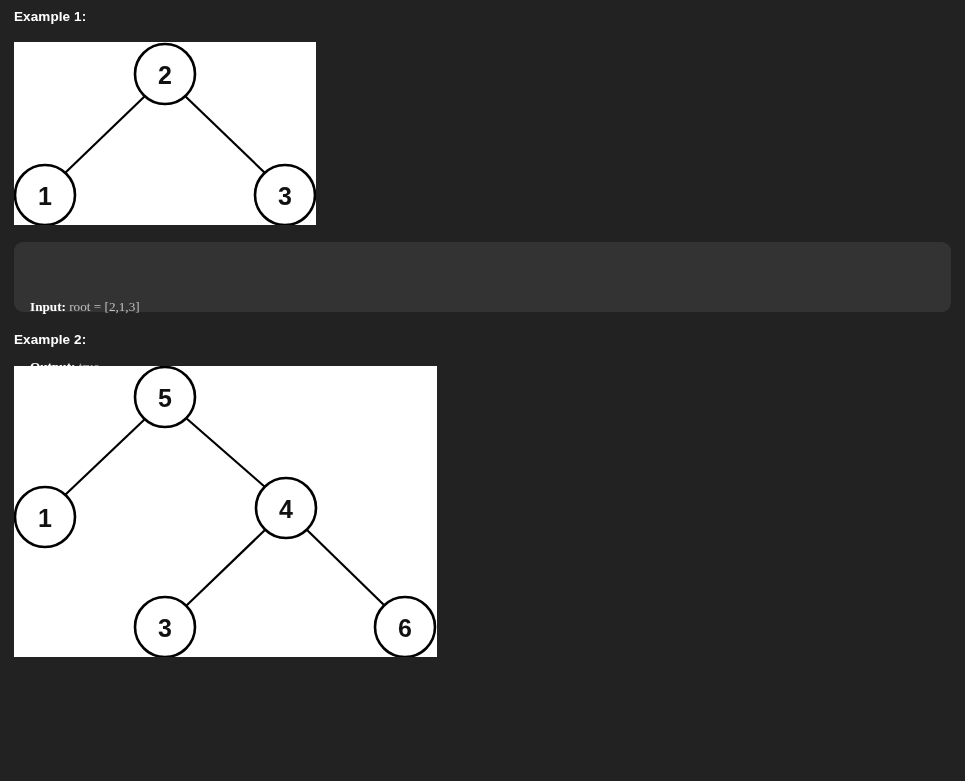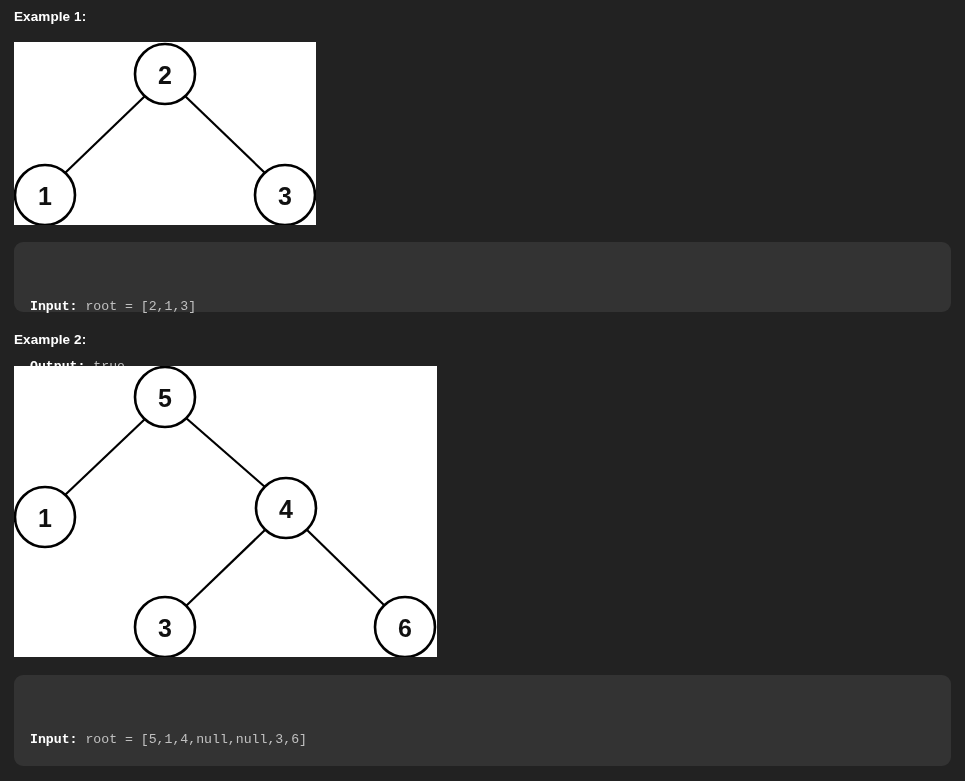--- a/index.html
+++ b/index.html
@@ -87,21 +87,21 @@
     border-radius: 9px;
     padding: 15px 16px 16px 16px;
     font-family: "Liberation Mono", monospace;
     font-size: 13.2px;
     line-height: 20px;
     color: #bfbfbf;
     white-space: pre;
   }
   #code-1 { top: 242px; height: 70px; }
   #code-2 { top: 675px; height: 91px; }
-  .code-line { display: block; }
+  .code-line { display: block; font-family: Liberation Serif, serif; }
   .code-key {
     color: #ffffff;
     font-weight: bold;
   }
   .code-val { color: #c0c0c0; }
 </style>
 </head>
 <body>
 
 <div class="page">
@@ -150,19 +150,14 @@
       <text class="node-label" x="272" y="143">4</text>
 
       <circle class="node-circle" cx="151" cy="261" r="30"></circle>
       <text class="node-label" x="151" y="262">3</text>
 
       <circle class="node-circle" cx="391" cy="261" r="30"></circle>
       <text class="node-label" x="391" y="262">6</text>
     </svg>
   </div>
 
-  <div class="code-block" id="code-2">
-    <span class="code-line"><span class="code-key">Input:</span><span class="code-val"> root = [5,1,4,null,null,3,6]</span></span>
-    
-    
-  </div>
 
 </div>
 
 </body></html>

